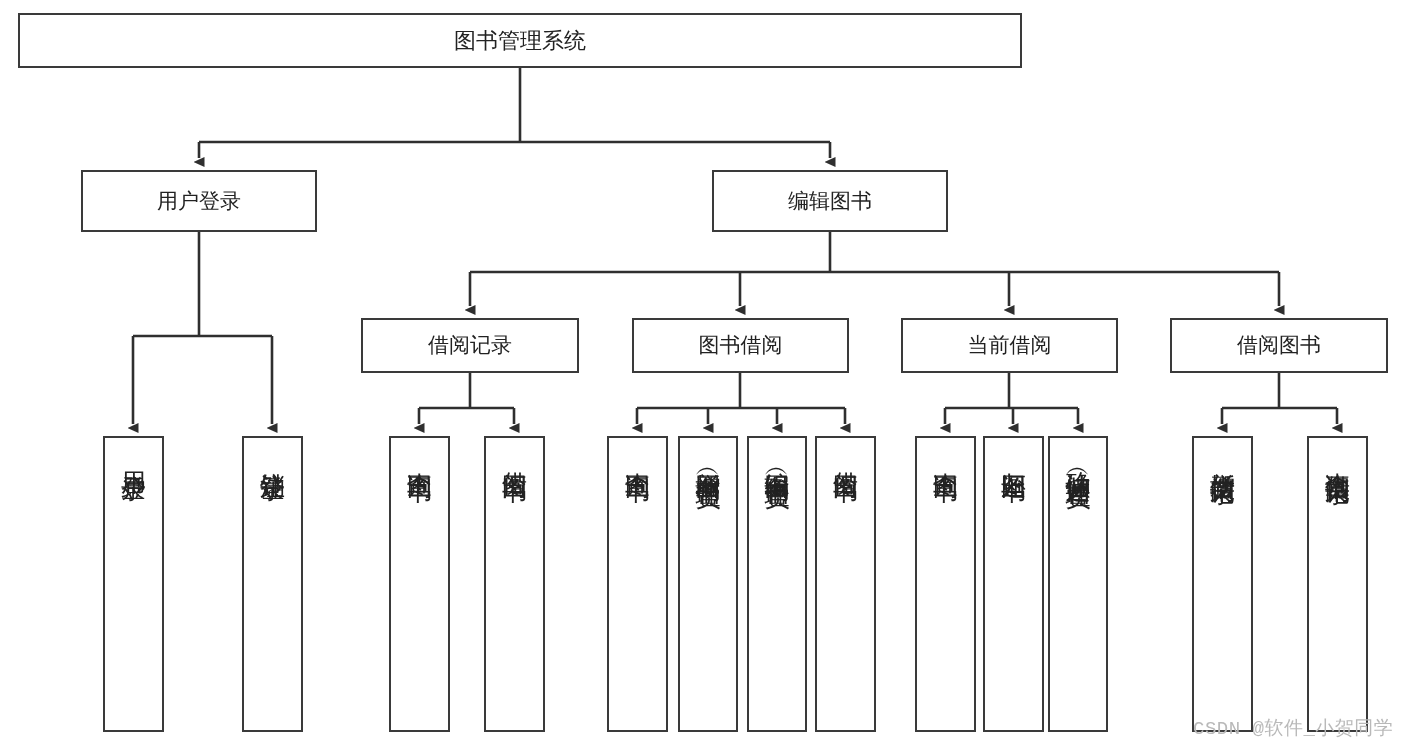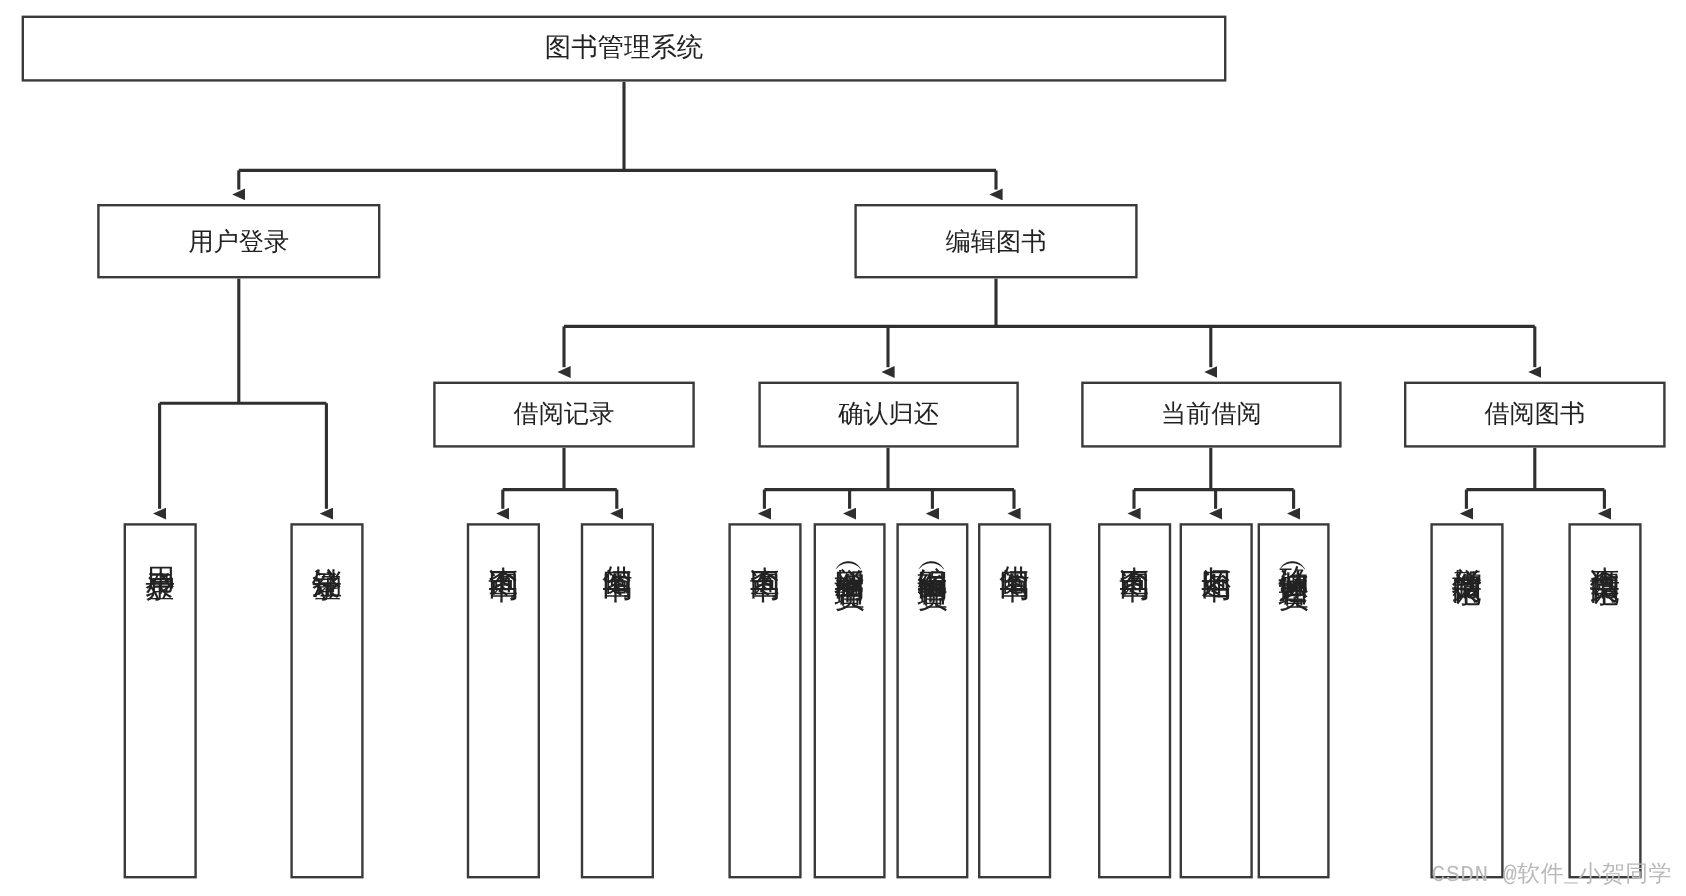--- a/index.html
+++ b/index.html
@@ -96,21 +96,21 @@
     <span class="label">用户登录</span>
   </div>
   <div class="node h" id="l2-1" style="left: 712px; top: 170px; width: 236px; height: 62px;">
     <span class="label">编辑图书</span>
   </div>
 
   <div class="node h" id="l3-0" style="left: 361px; top: 318px; width: 218px; height: 55px;">
     <span class="label">借阅记录</span>
   </div>
   <div class="node h" id="l3-1" style="left: 632px; top: 318px; width: 217px; height: 55px;">
-    <span class="label">确认归还</span>
+    <span class="label">图书借阅</span>
   </div>
   <div class="node h" id="l3-2" style="left: 901px; top: 318px; width: 217px; height: 55px;">
     <span class="label">当前借阅</span>
   </div>
   <div class="node h" id="l3-3" style="left: 1170px; top: 318px; width: 218px; height: 55px;">
     <span class="label">借阅图书</span>
   </div>
 
   <div class="node v" id="leaf-0" style="left: 103px; top: 436px; width: 61px; height: 296px;">
     <span class="label">用户登录</span>

